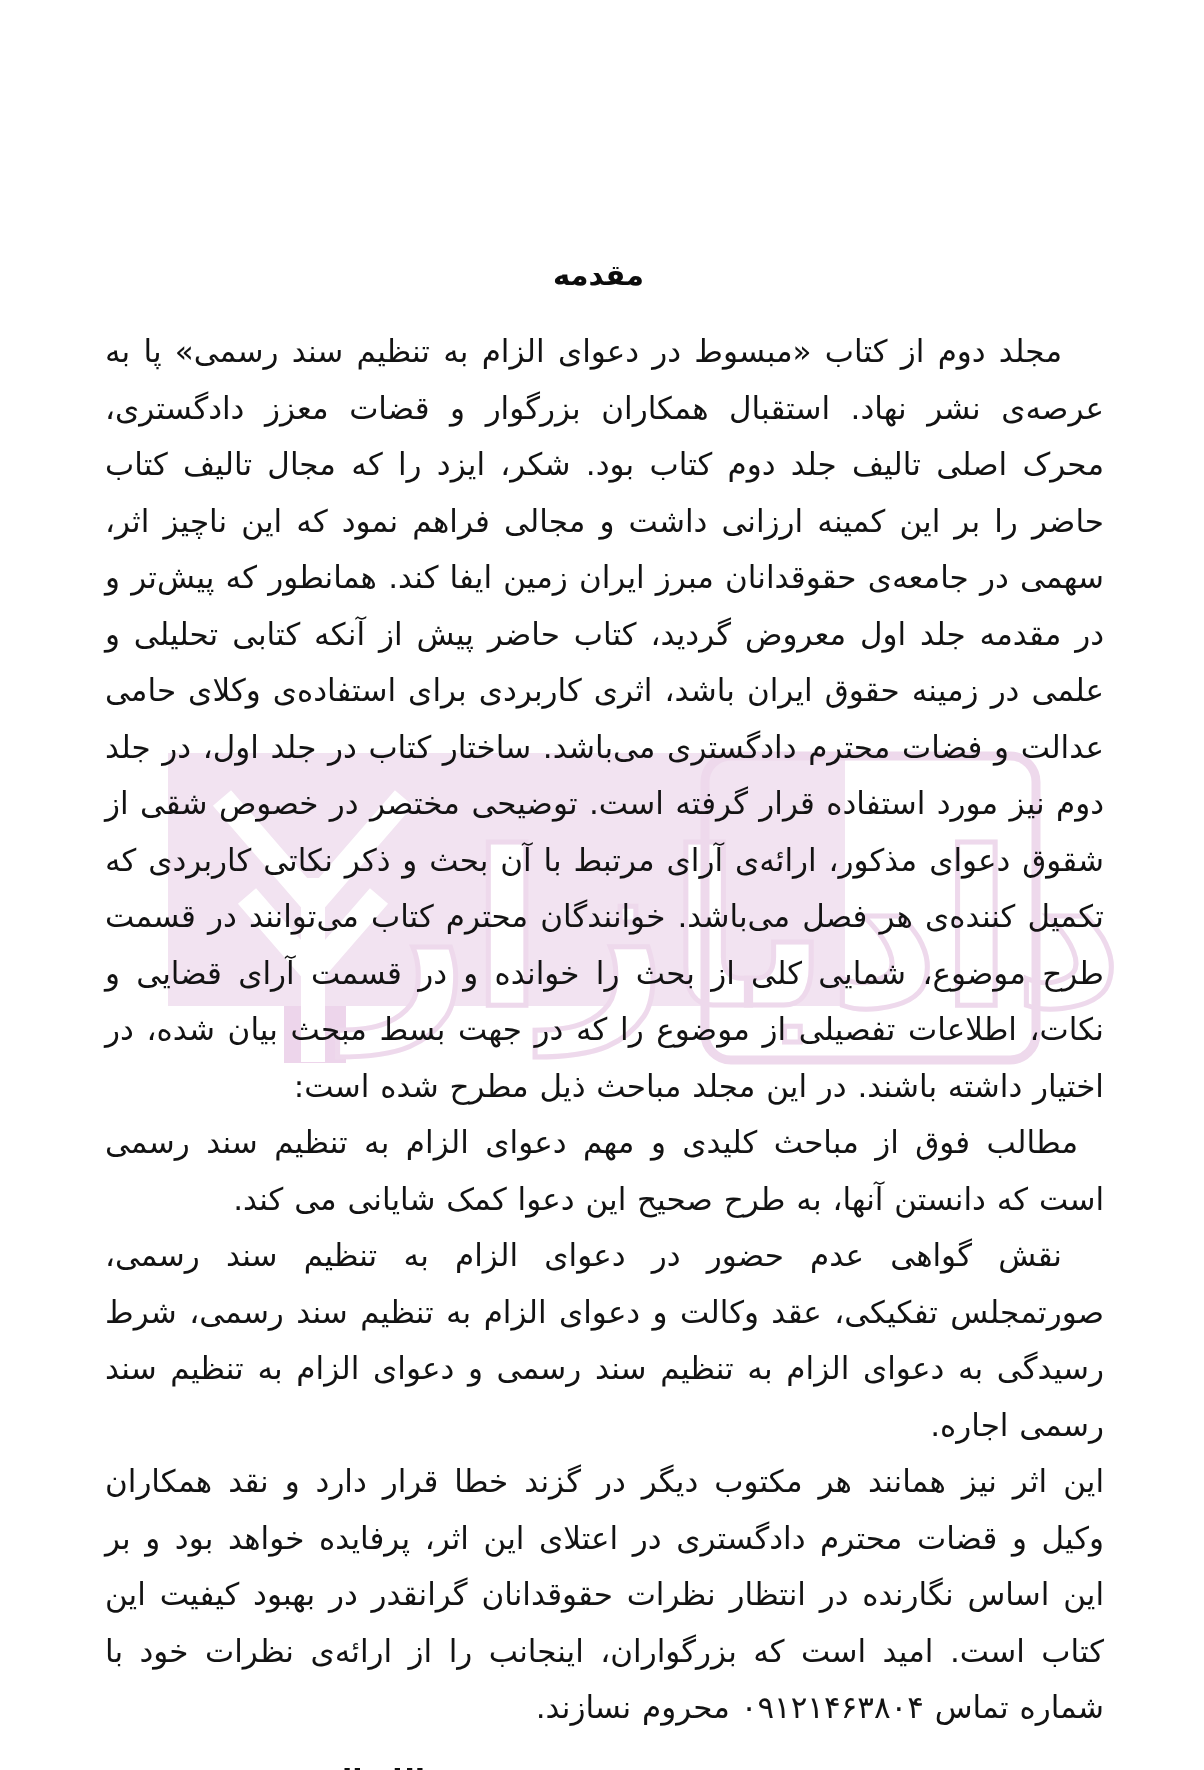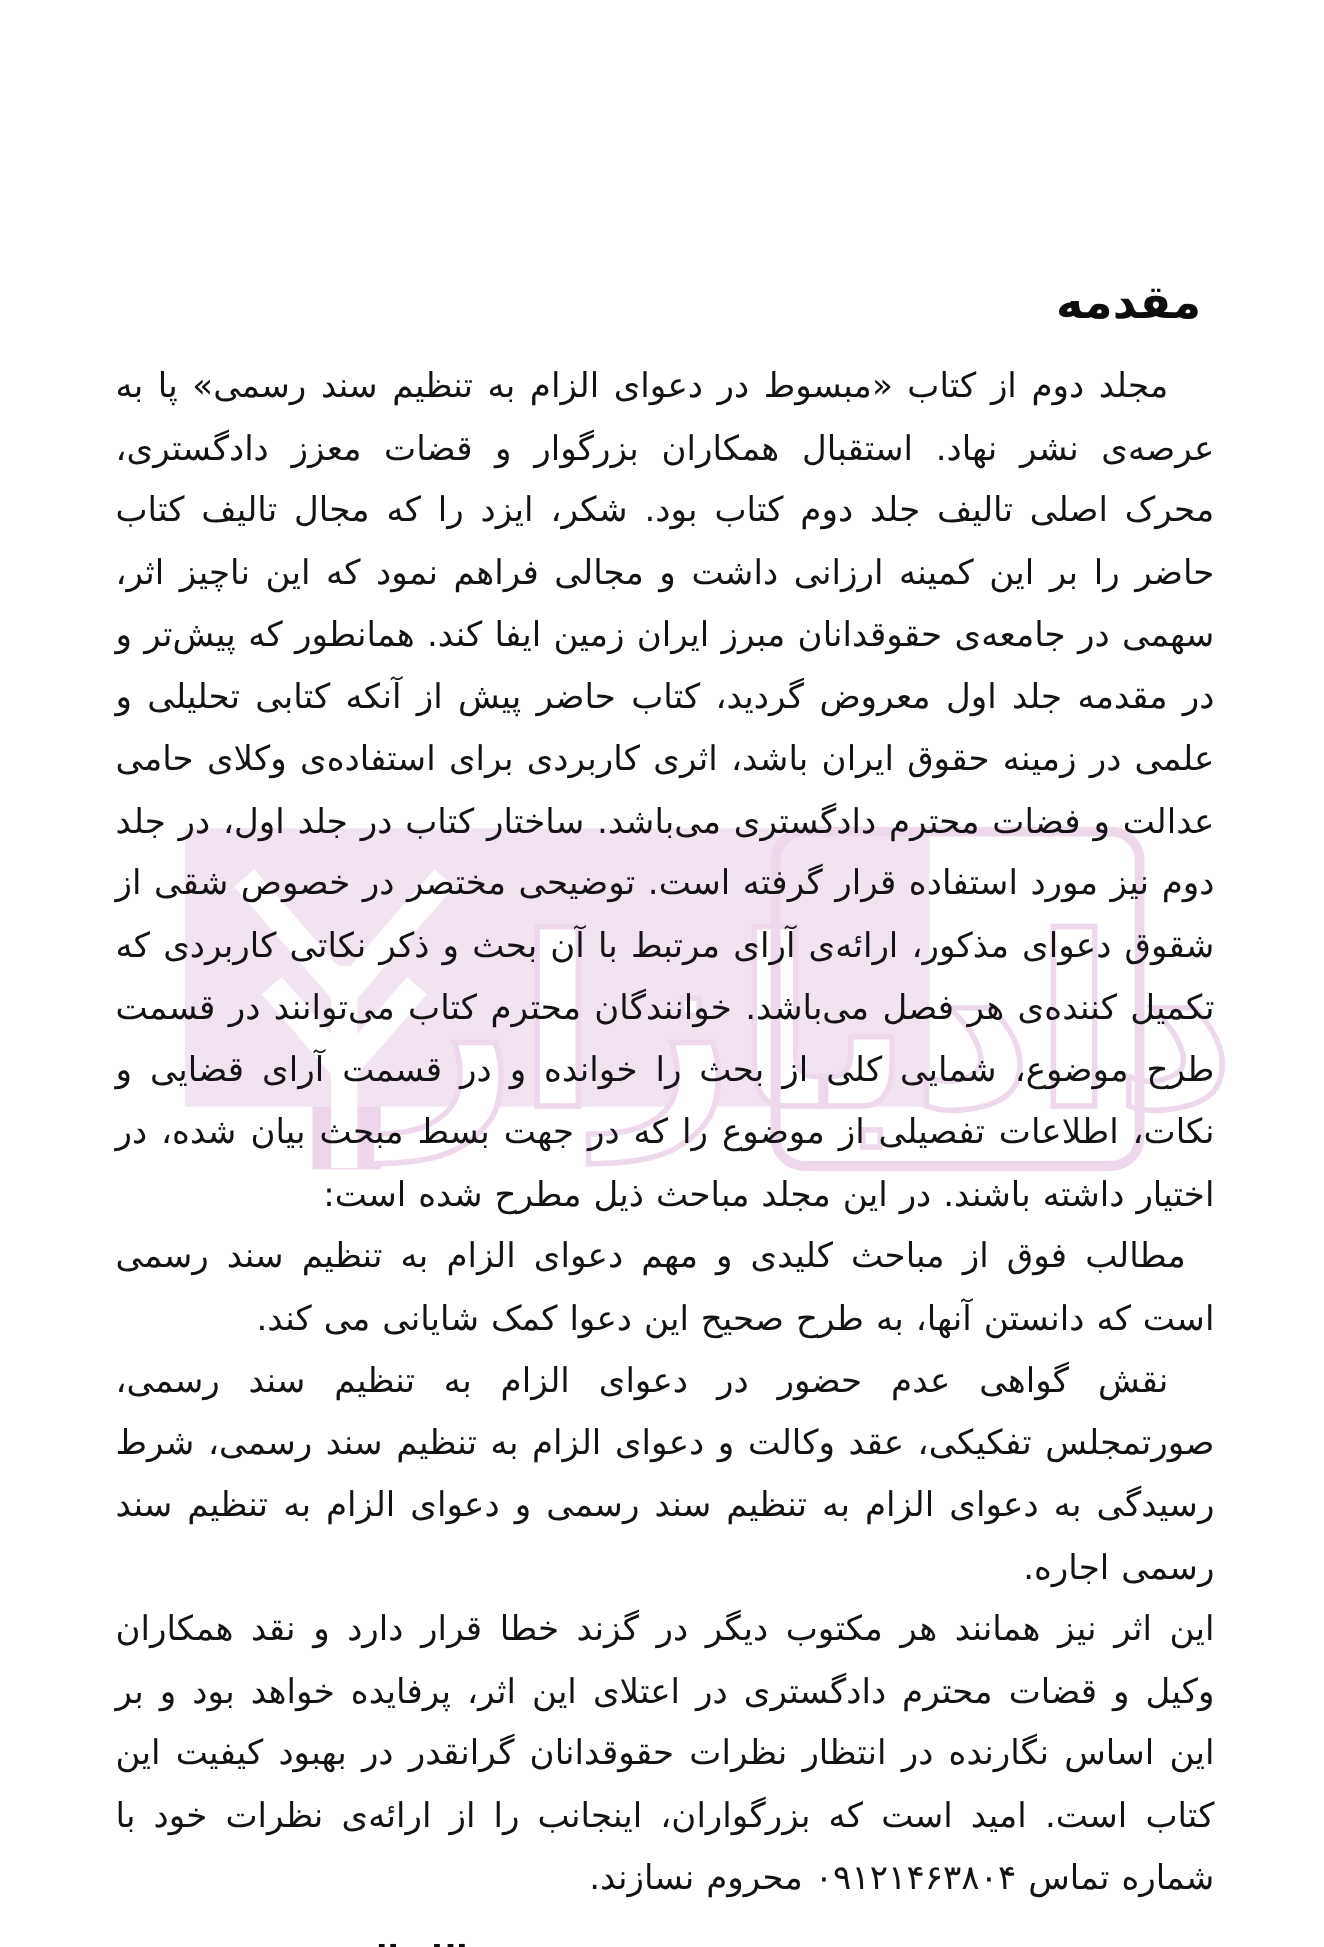--- a/index.html
+++ b/index.html
@@ -22,23 +22,23 @@
     
     .content {
       position: relative;
       z-index: 1;
       direction: rtl;
       padding: 255px 100px 0 105px;
       color: #131313;
     }
     .doc-heading {
       margin: 0 12px 28px 0;
-      font-size: 42px;
+      font-size: 29px;
       font-weight: bold;
-      text-align: right;
+      text-align: center;
       color: #0d0d0d;
       line-height: 40px;
     }
     .para {
       margin: 0;
       font-size: 31px;
       line-height: 56.5px;
       text-align: justify;
       word-spacing: 1px;
     }

